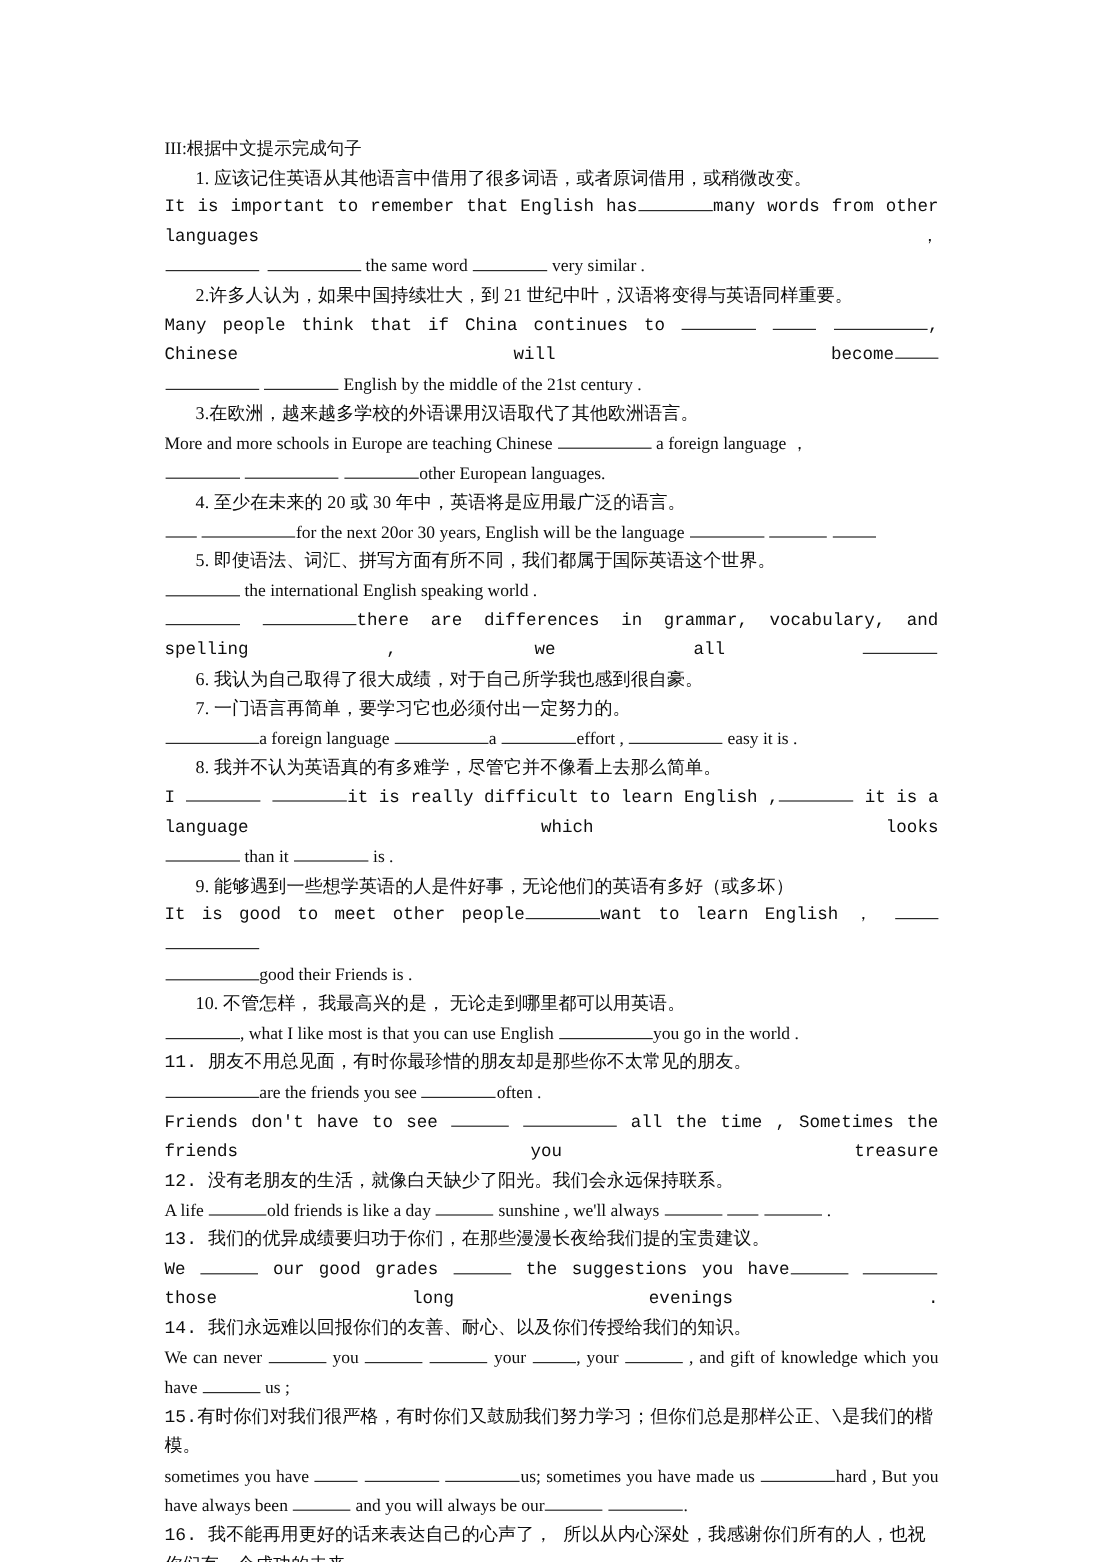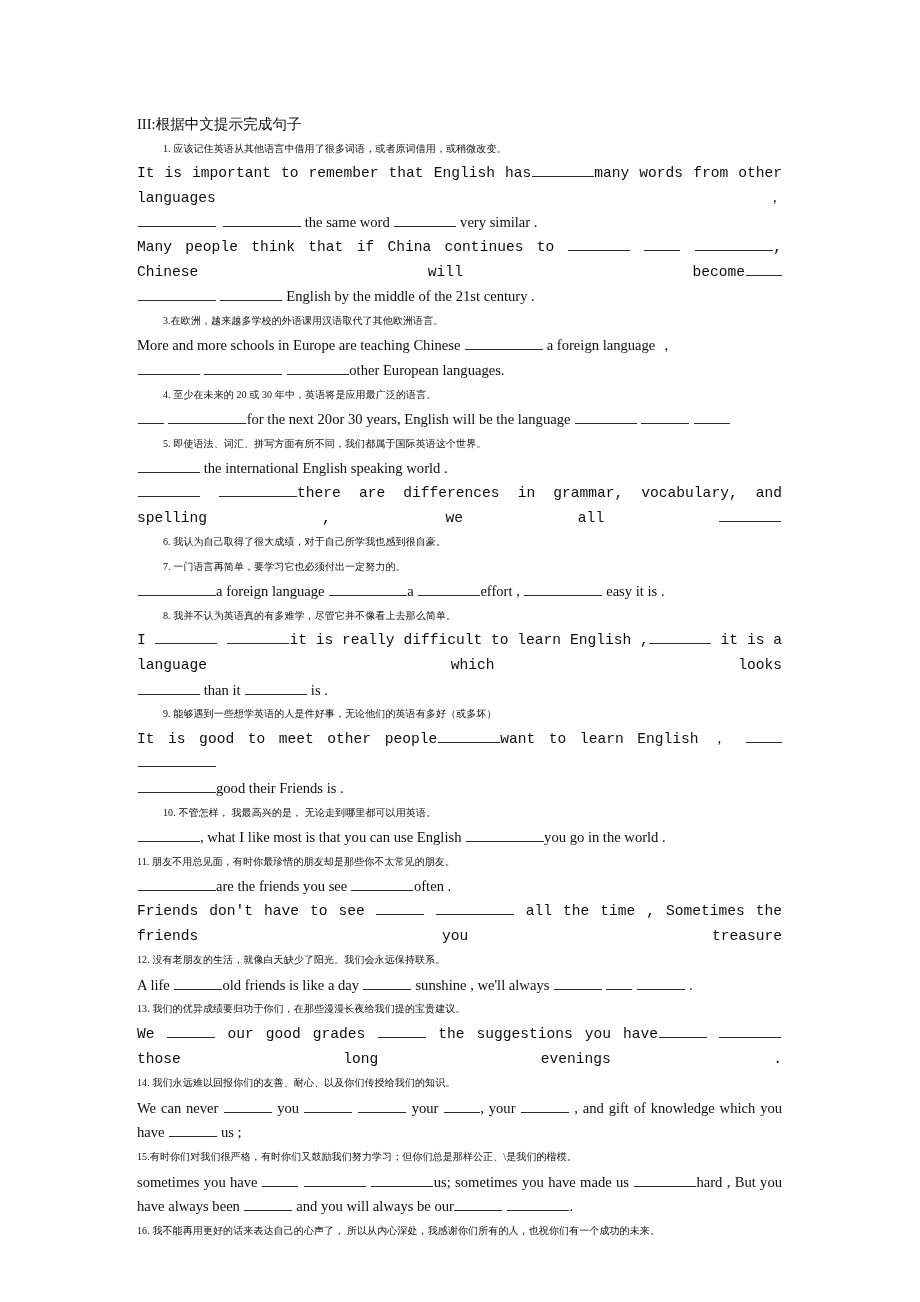--- a/index.html
+++ b/index.html
@@ -26,26 +26,26 @@
   }
   
   .ln {
     font-size: 14.6px;
     line-height: 24.6px;
     margin: 0;
     white-space: normal;
   }
   
   .cn {
-    font-size: 10px;
+    font-size: 15.0px;
     line-height: 24.6px;
     text-indent: 26px;
     letter-spacing: 0.1px;
   }
-  .cn.flush { text-indent: 0; }
+  .cn.flush { text-indent: 0; font-family: Liberation Mono, monospace; }
   
   .en {
     text-align: justify;
     text-justify: inter-word;
     text-align-last: left;
   }
   .en.jlast { text-align-last: justify; font-family: Liberation Mono, monospace; }
   .heading {
     font-size: 14.6px;
     line-height: 24.6px;
@@ -71,20 +71,21 @@
 
 <div class="page">
  <div class="doc">
 
   <p class="ln heading">III:根据中文提示完成句子</p>
 
   <p class="ln cn"><span>1.</span>&nbsp;<span>应该记住英语从其他语言中借用了很多词语，或者原词借用，或稍微改变。</span></p>
   <p class="ln en jlast"><span>It is important to remember that English has</span><span class="bl l"></span><span>many words from other languages ，</span></p>
   <p class="ln en"><span class="bl xl"></span><span class="sp"></span><span class="bl xl"></span> <span>the same word</span> <span class="bl l"></span> <span>very similar .</span></p>
 
+  <p class="ln cn"><span>2.</span><span>许多人认为，如果中国持续壮大，到 21 世纪中叶，汉语将变得与英语同样重要。</span></p>
   <p class="ln en jlast"><span>Many people think that if China continues to</span> <span class="bl l"></span> <span class="bl s"></span> <span class="bl xl"></span><span>, Chinese will become</span><span class="bl s"></span></p>
   <p class="ln en"><span class="bl xl"></span> <span class="bl l"></span> <span>English by the middle of the 21st century .</span></p>
 
   <p class="ln cn"><span>3.</span><span>在欧洲，越来越多学校的外语课用汉语取代了其他欧洲语言。</span></p>
   <p class="ln en"><span>More and more schools in Europe are teaching Chinese</span> <span class="bl xl"></span> <span>a foreign language ，</span></p>
   <p class="ln en"><span class="bl l"></span> <span class="bl xl"></span> <span class="bl l"></span><span>other European languages.</span></p>
 
   <p class="ln cn"><span>4.</span>&nbsp;<span>至少在未来的 20 或 30 年中，英语将是应用最广泛的语言。</span></p>
   <p class="ln en"><span class="bl xs"></span> <span class="bl xl"></span><span>for the next 20or 30 years, English will be the language</span> <span class="bl l"></span> <span class="bl m"></span> <span class="bl s"></span></p>
 

